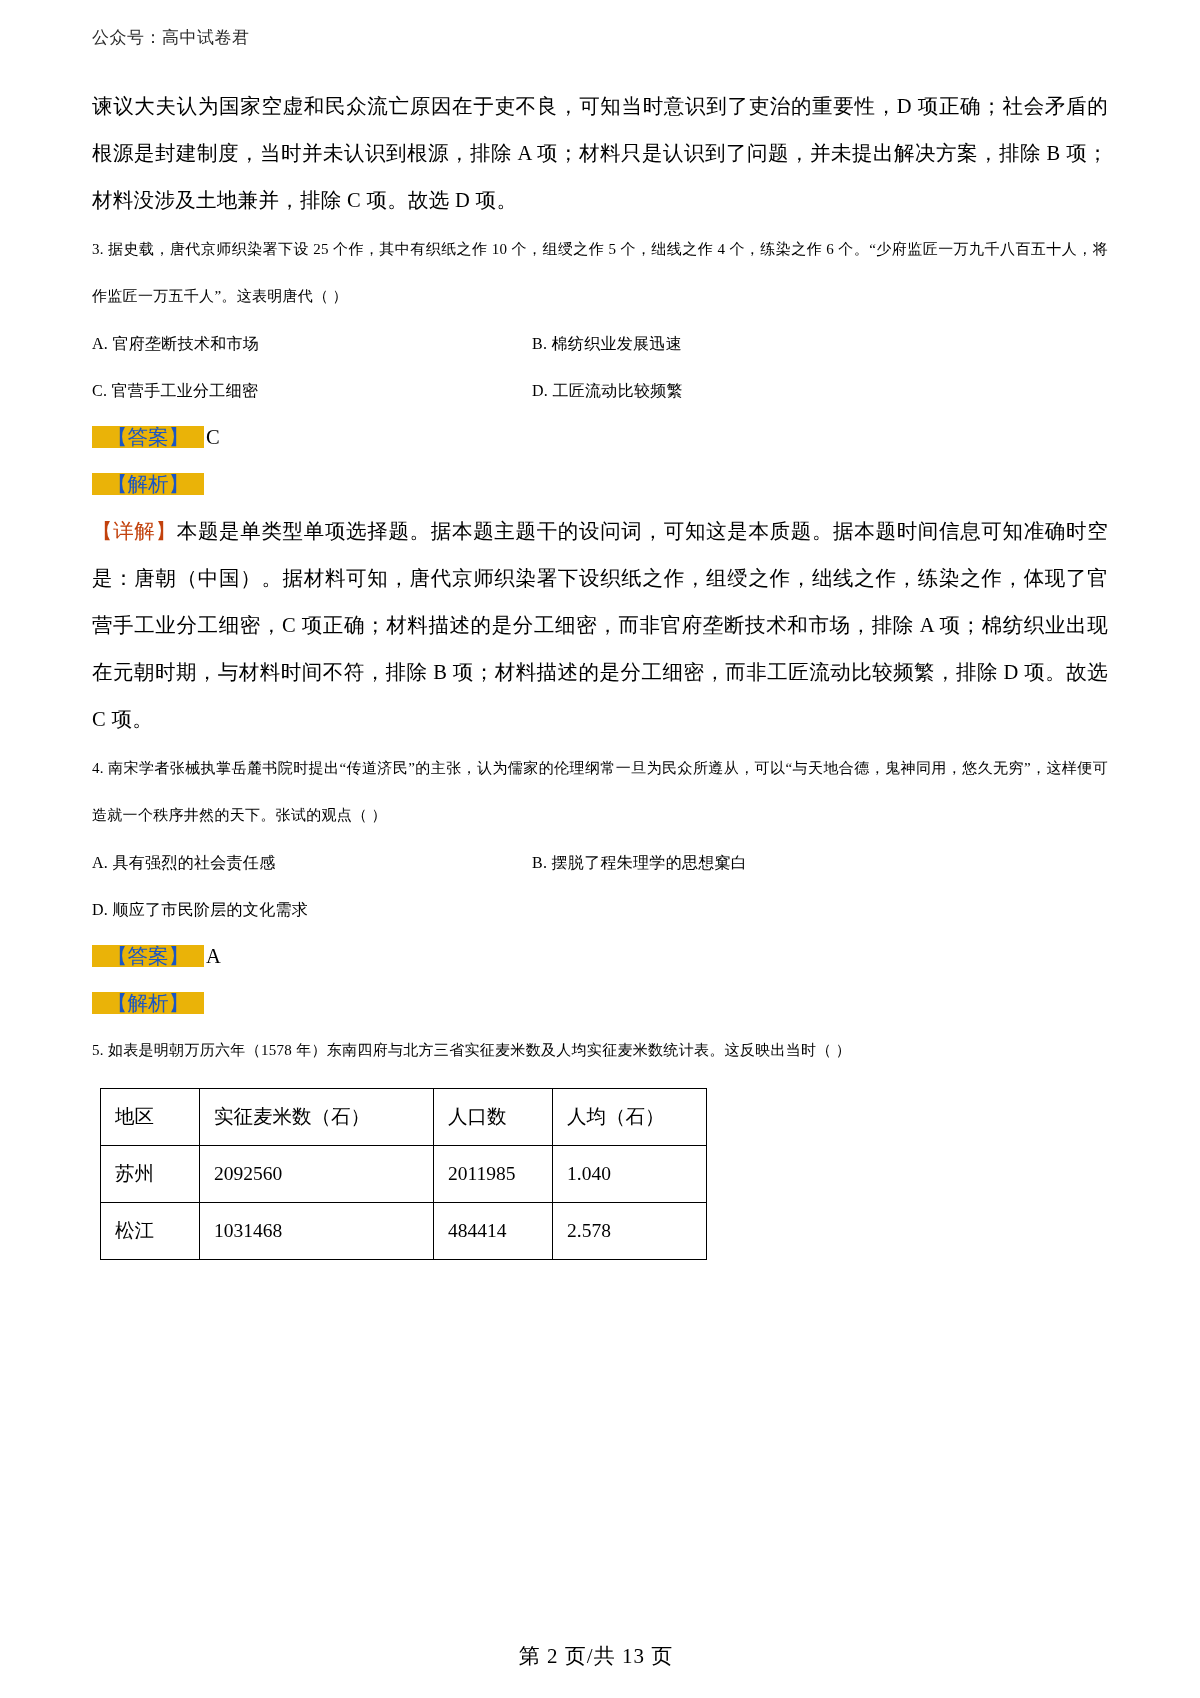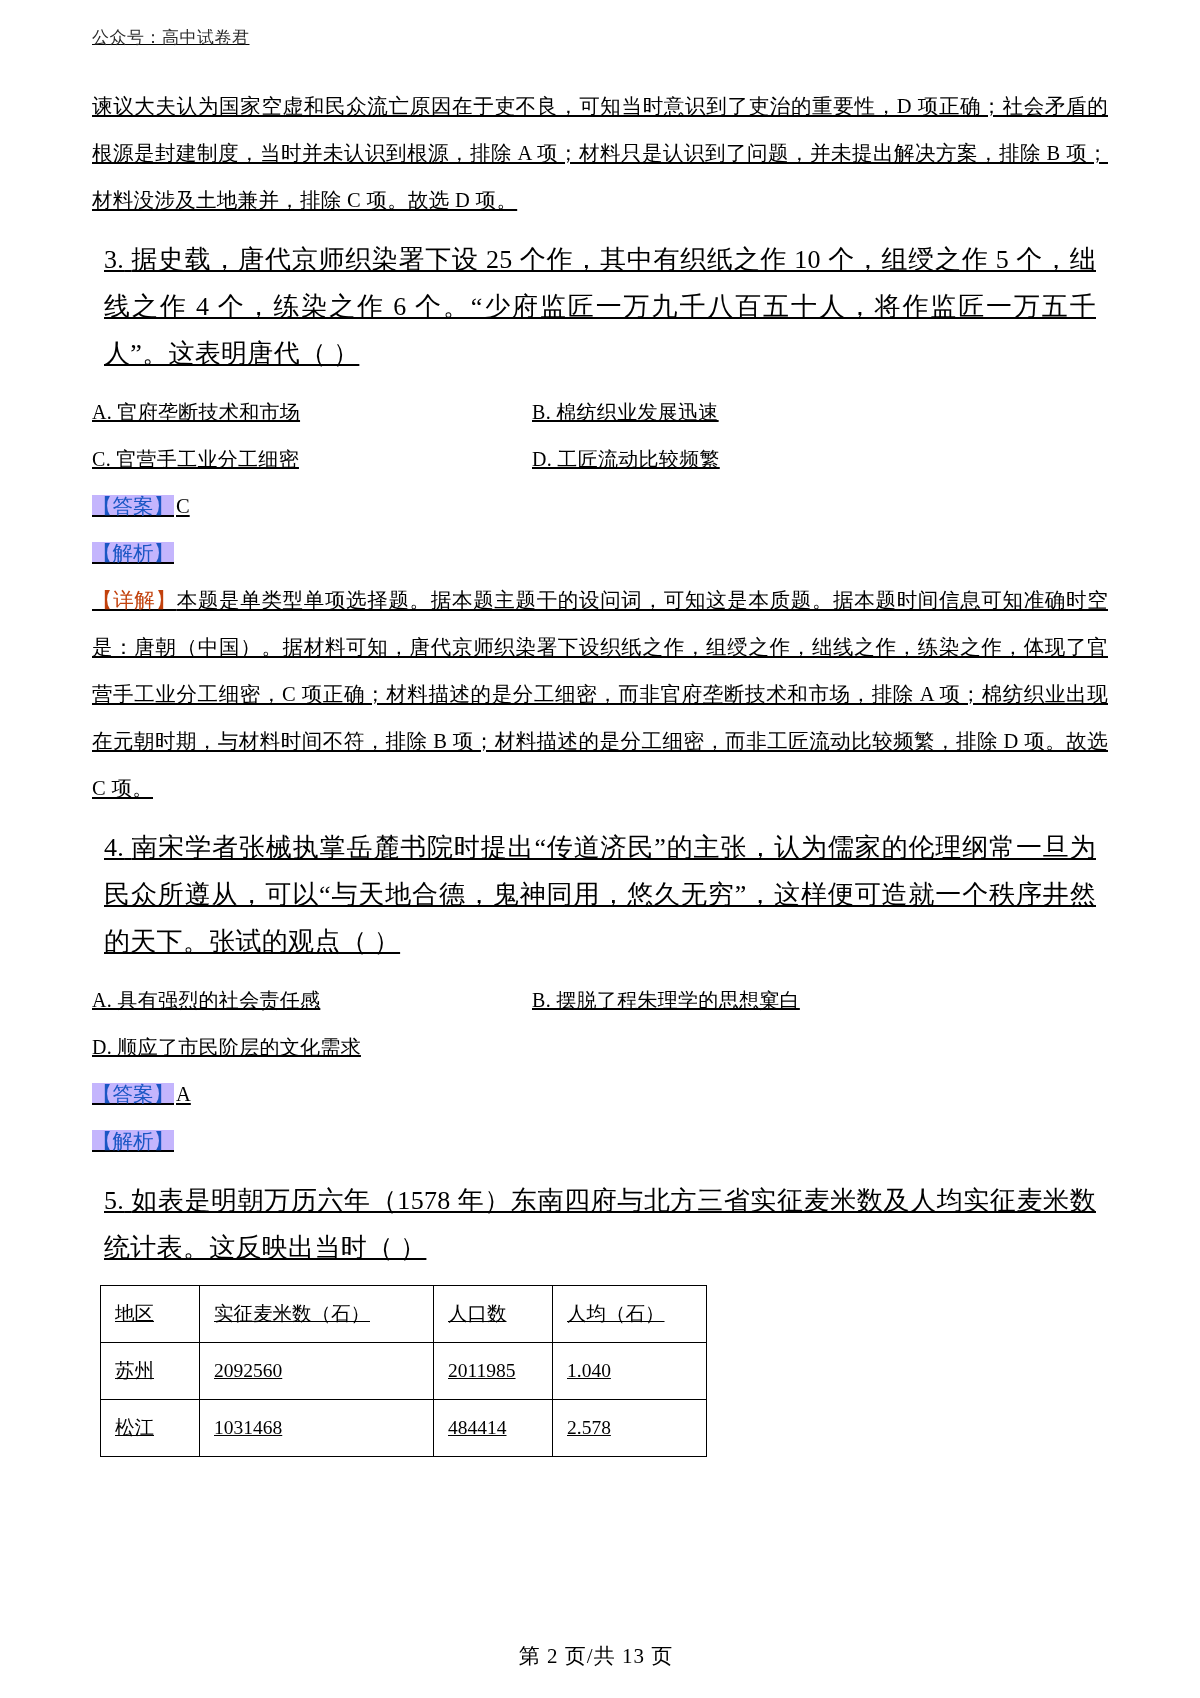--- a/index.html
+++ b/index.html
@@ -13,65 +13,64 @@
     font-family: "Liberation Serif", "DejaVu Serif", serif;
     color: #000000;
     position: relative;
   }
   .page {
     width: 1200px;
     min-height: 1698px;
     box-sizing: border-box;
     padding: 26px 92px 0 92px;
     position: relative;
-    text-decoration: underline;
   }
   .header-note {
     font-size: 17px;
     color: #2b2b2b;
     letter-spacing: 0.5px;
     margin-bottom: 34px;
   }
   .para {
     font-size: 20.5px;
     line-height: 47px;
     text-align: justify;
     text-justify: inter-ideograph;
     margin: 0 0 2px 0;
     letter-spacing: 0.3px;
   }
   .q-text {
-    font-size: 26px;
+    font-size: 15px;
     line-height: 47px;
     text-align: justify;
     text-justify: inter-ideograph;
-    margin: 12px;
+    margin: 0;
     letter-spacing: 0.3px;
   }
   .options {
     display: flex;
     width: 100%;
     margin: 0;
   }
   .opt {
-    font-size: 20px;
+    font-size: 16px;
     line-height: 47px;
     letter-spacing: 0.3px;
   }
   .opt.left { width: 440px; flex: 0 0 440px; }
   .opt.right { flex: 1 1 auto; }
   .tagline {
     font-size: 20.5px;
     line-height: 47px;
     margin: 0;
   }
   .tag {
     color: #1a56c4;
-    background: #c4b5fd;
-    padding: 0 0;
+    background: #eab308;
+    padding: 0 15px;
   }
   .tag-plain {
     color: #c2410c;
   }
   .answer-val {
     color: #000;
     margin-left: 2px;
   }
   table.data-table {
     border-collapse: collapse;

